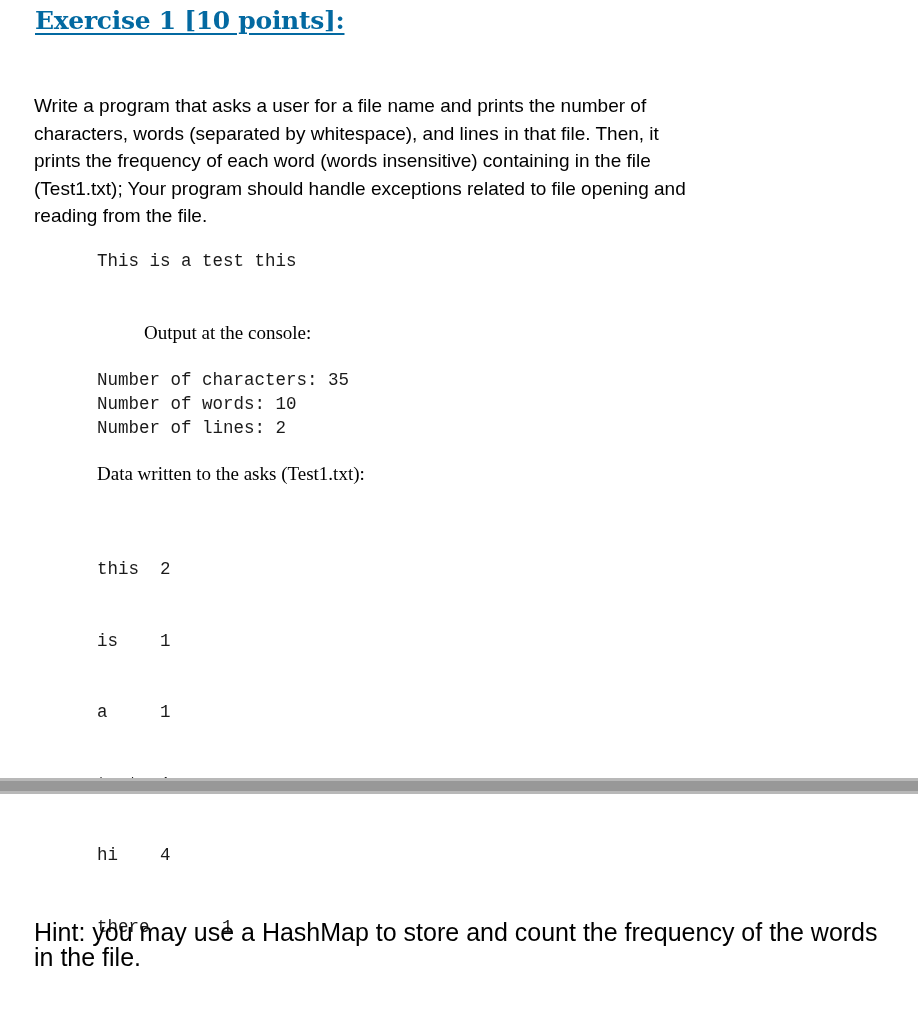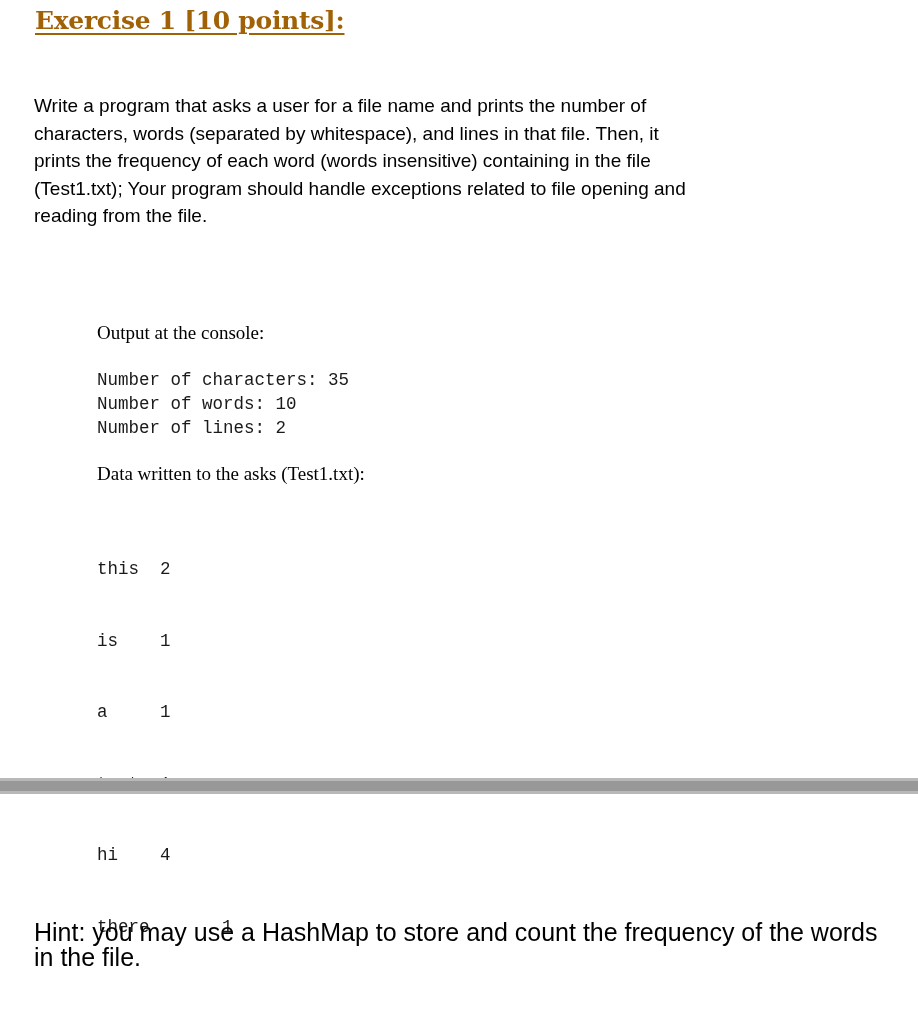--- a/index.html
+++ b/index.html
@@ -15,21 +15,21 @@
       color: #000000;
     }
     .heading {
       position: absolute;
       left: 35px;
       top: 6px;
       font-family: "DejaVu Serif", "Liberation Serif", serif;
       font-weight: bold;
       font-size: 25px;
       letter-spacing: -0.3px;
-      color: #a16207;
+      color: #0369a1;
       text-decoration: underline;
       text-decoration-thickness: 2px;
       text-underline-offset: 4px;
       margin: 0;
     }
     .para {
       position: absolute;
       left: 34px;
       top: 92px;
       width: 840px;
@@ -89,23 +89,23 @@
 <h1 class="heading">Exercise 1 [10 points]:</h1>
 
 <p class="para">
   <span class="line">Write a program that asks a user for a file name and prints the number of</span>
   <span class="line">characters, words (separated by whitespace), and lines in that file. Then, it</span>
   <span class="line">prints the frequency of each word (words insensitive) containing in the file</span>
   <span class="line">(Test1.txt); Your program should handle exceptions related to file opening and</span>
   <span class="line">reading from the file.</span>
 </p>
 
-<div class="block mono" style="top:249px;"></div>
+<div class="block mono" style="top:249px;"><span style="display:block">This is a test this</span></div>
 
-<p class="serif-label" style="top:322px;">Output at the console:</p>
+<p class="serif-label" style="top:322px;margin-left:47px;">Output at the console:</p>
 
 <div class="block mono" style="top:368px;"><span style="display:block">Number of characters: 35</span><span style="display:block">Number of words: 10</span><span style="display:block">Number of lines: 2</span></div>
 
 <p class="serif-label" style="top:463px;">Data written to the asks (Test1.txt):</p>
 
 <div class="block mono" style="top:509px;">
   <span class="freq-row"><span class="freq-word" style="width:63px">this</span><span>2</span></span>
   <span class="freq-row"><span class="freq-word" style="width:63px">is</span><span>1</span></span>
   <span class="freq-row"><span class="freq-word" style="width:63px">a</span><span>1</span></span>
   <span class="freq-row"><span class="freq-word" style="width:63px">test</span><span>1</span></span>

